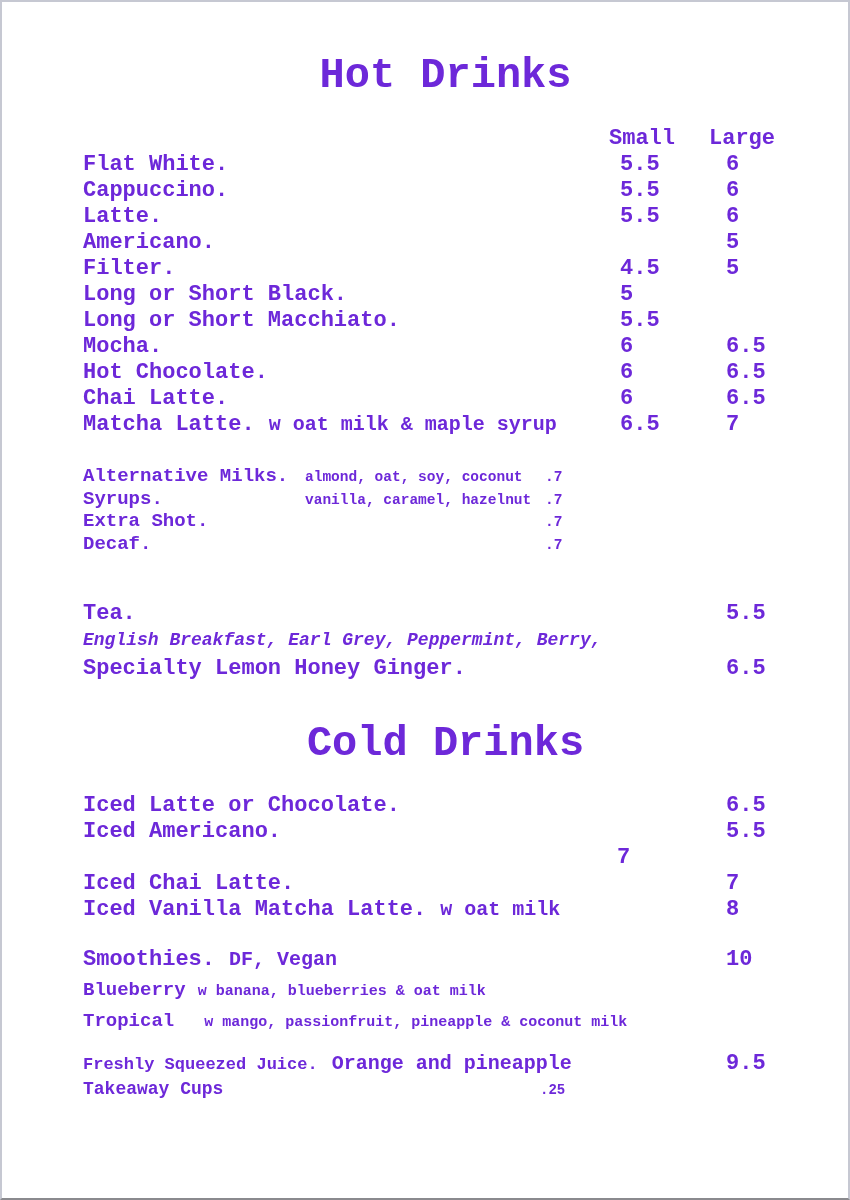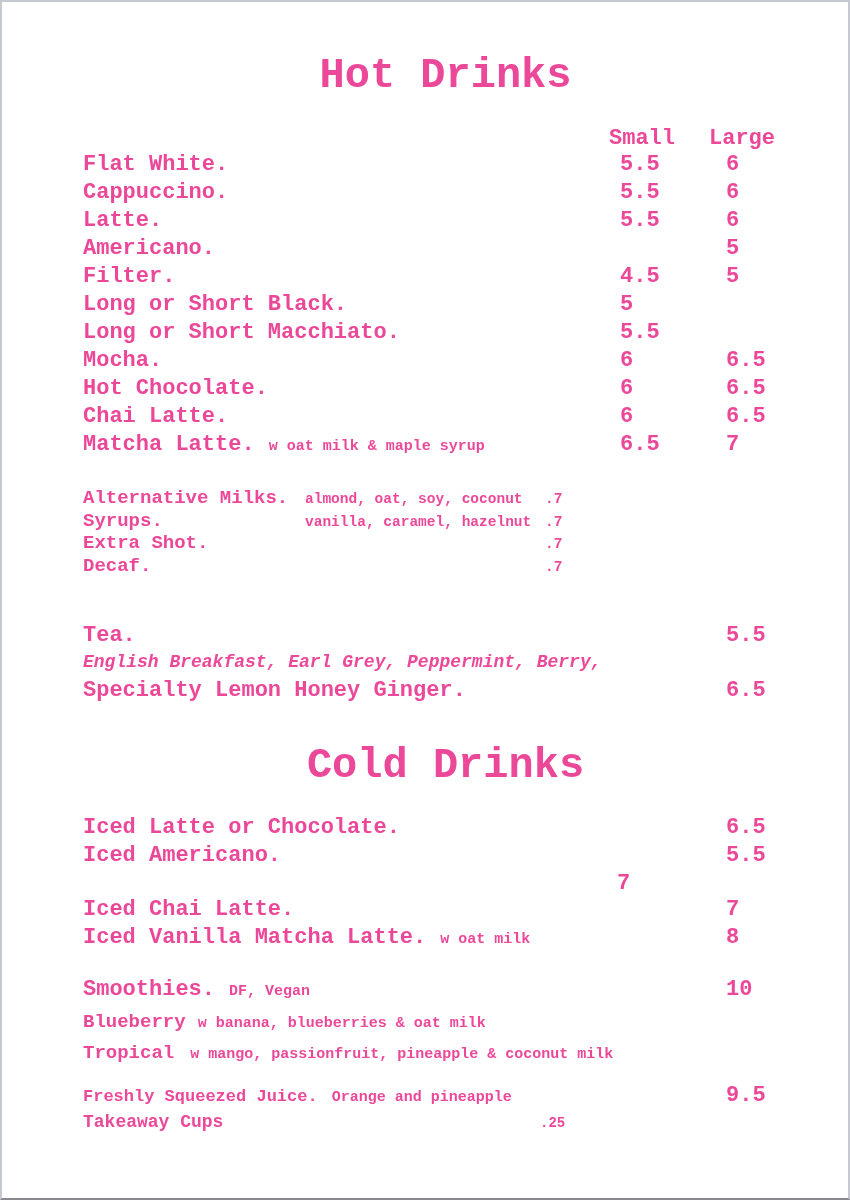--- a/index.html
+++ b/index.html
@@ -5,21 +5,21 @@
   * { margin:0; padding:0; box-sizing:border-box; }
   html,body { background:#ffffff; }
   .page {
     position:relative;
     width:850px; height:1200px;
     background:#ffffff;
     border:2px solid #c6c8d2;
     border-bottom-color:#8a8a8e;
     font-family:"Liberation Mono","DejaVu Sans Mono",monospace;
     font-weight:bold;
-    color:#ec4899;
+    color:#6d28d9;
     overflow:hidden;
   }
   .content { padding:0 40px 0 81px; }
 
   .section-title{
     text-align:center;
     font-size:42px;
     line-height:40px;
     white-space:pre;
   }
@@ -34,21 +34,21 @@
     line-height:26px;
     white-space:nowrap;
   }
   .header-row{ margin-top:30px; }
   .col-head-small{ position:relative; left:-8px; }
   .col-head-large{ position:relative; left:-17px; }
 
   .price-small{ padding-left:3px; }
   .price-large{ padding-left:0; }
 
-  .item-note{ font-size:15px; margin-left:14px;text-align:center; }
+  .item-note{ font-size:20px; margin-left:14px;text-align:center; }
 
   .extras{ margin-top:28px; }
   .extra-row{
     display:grid;
     grid-template-columns:222px 240px 1fr;
     align-items:baseline;
     font-size:19px;
     line-height:21.5px;
     white-space:nowrap;
   }
@@ -67,21 +67,21 @@
 
   .smoothies-row{ margin-top:24px; }
   .flavor-row{
     font-size:19px;
     line-height:24px;
     margin-top:5px;
     white-space:nowrap;
   }
   .flavor-note{ font-size:15px; }
   .flavor-note-blueberry{ margin-left:12px; }
-  .flavor-note-tropical{ margin-left:16px; }
+  .flavor-note-tropical{ margin-left:30px; }
 
   .juice-row{ margin-top:16px; }
   .juice-name{ font-size:17px; }
 
   .takeaway-row{
     display:grid;
     grid-template-columns:457px 1fr;
     align-items:baseline;
     font-size:18px;
     line-height:22px;

